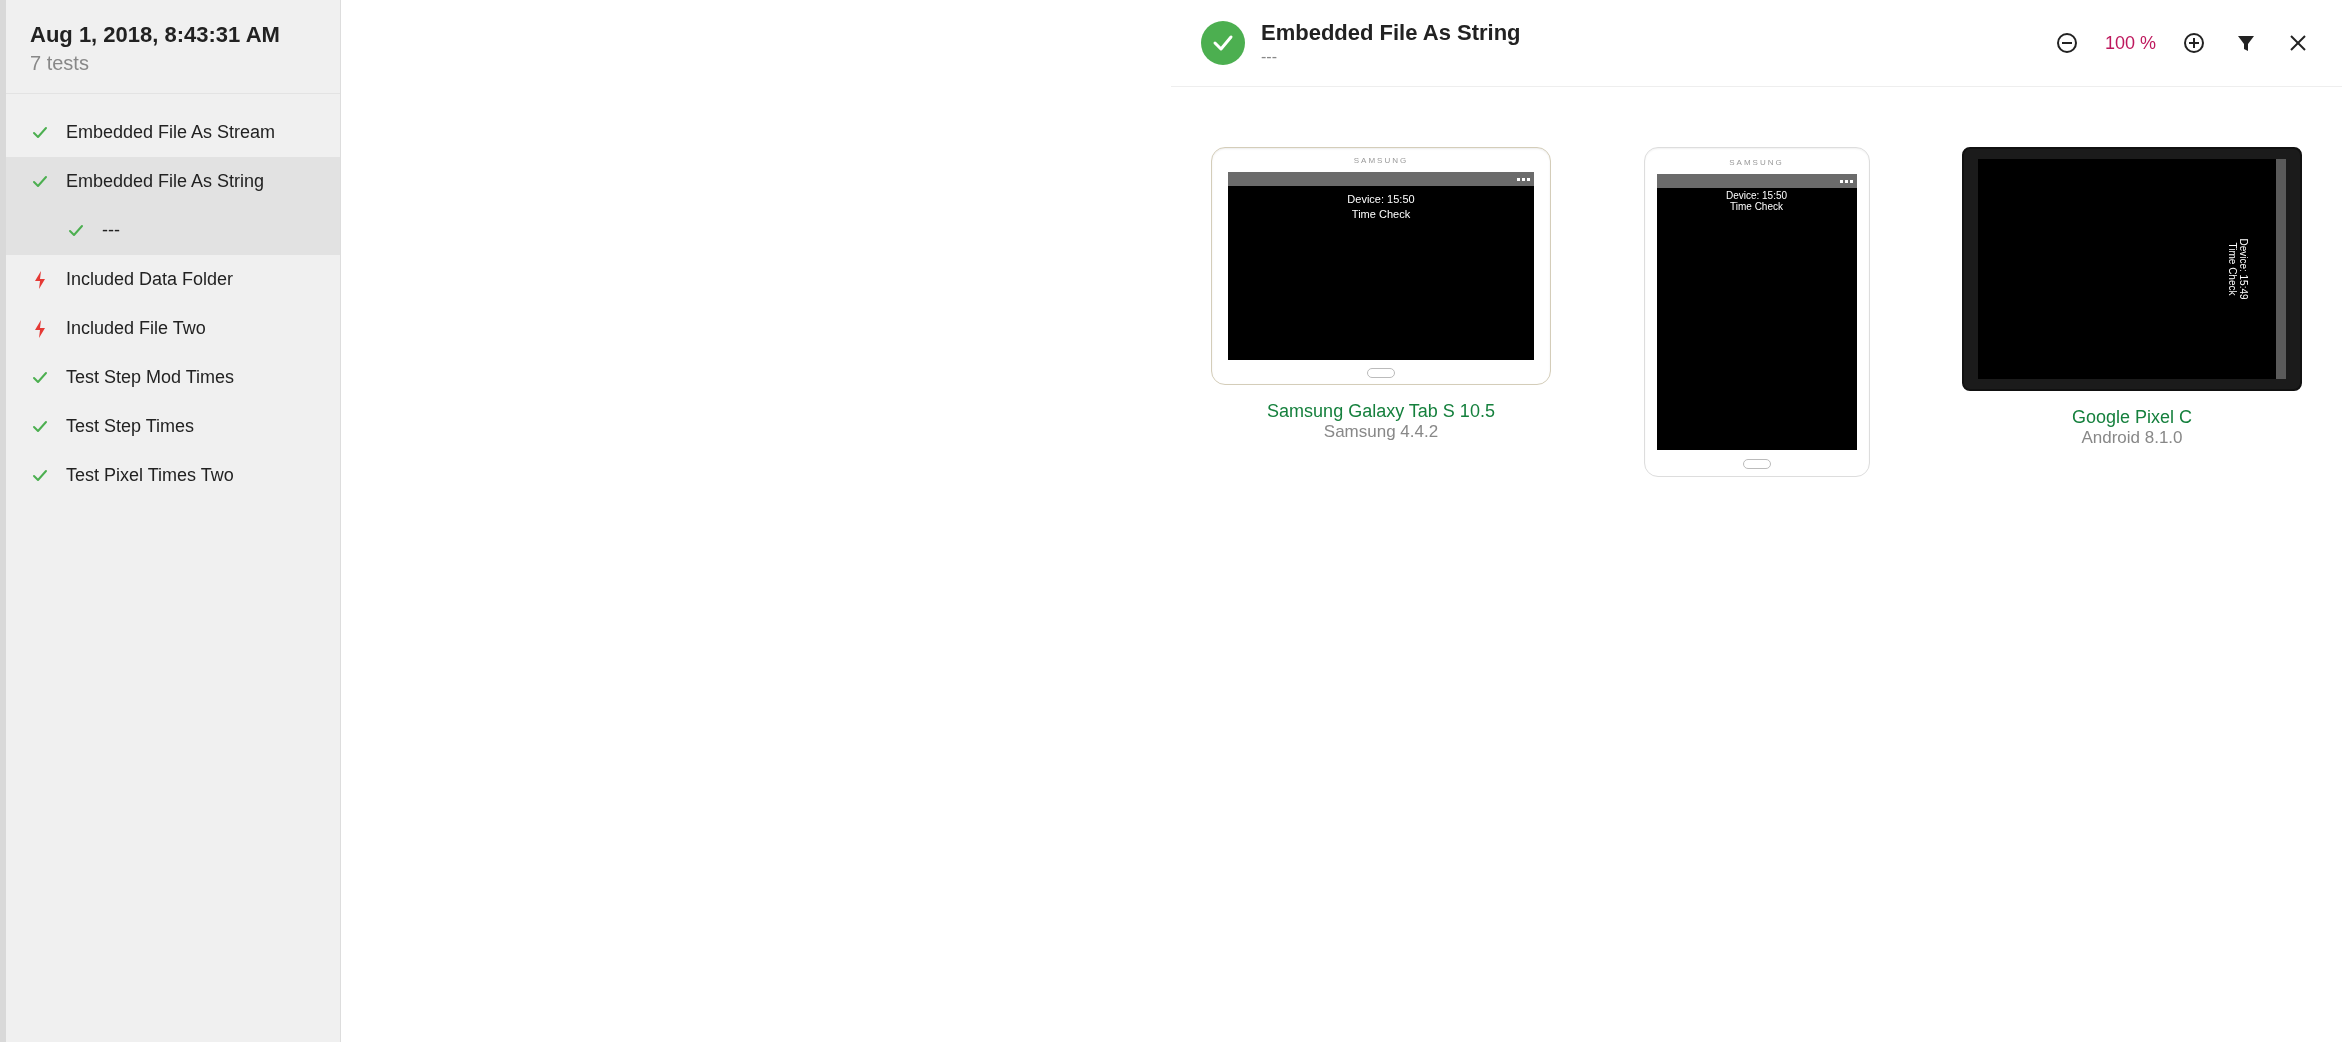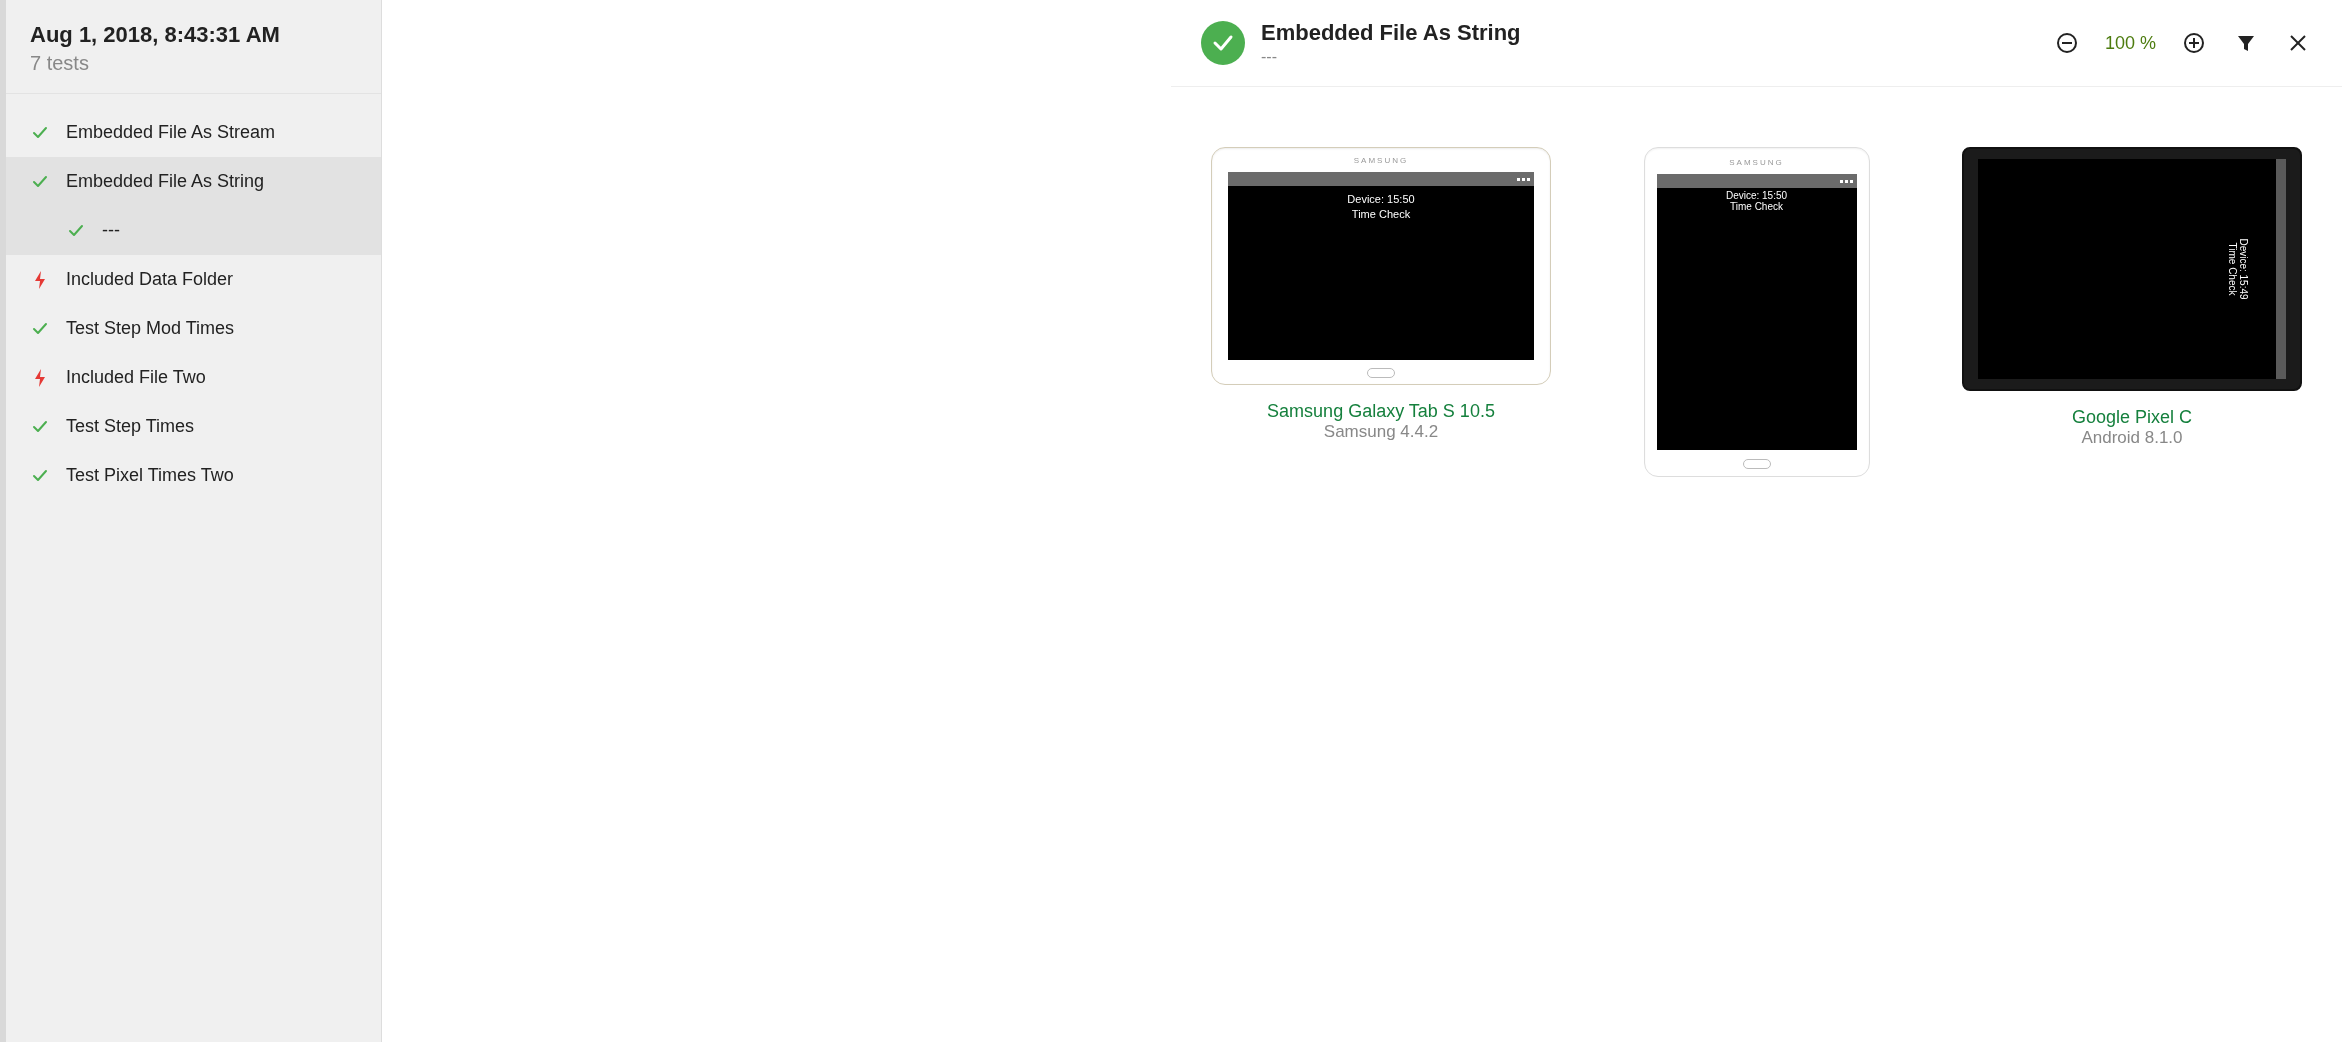--- a/index.html
+++ b/index.html
@@ -1,39 +1,39 @@
 <!DOCTYPE html>
 <html><head>
 <meta charset="utf-8">
 <style>
   * { box-sizing: border-box; margin: 0; padding: 0; }
   html, body { height: 100%; font-family: -apple-system, BlinkMacSystemFont, "Segoe UI", Helvetica, Arial, sans-serif; color:#222; background:#fff; }
   .app { display:flex; height:100%; min-height:694px; }
   
-  .sidebar { width:376px; flex-shrink:0; background:#f0f0f0; border-right:1px solid #ddd; display:flex; flex-direction:column; }
+  .sidebar { width:335px; flex-shrink:0; background:#f0f0f0; border-right:1px solid #ddd; display:flex; flex-direction:column; }
   .sidebar-left-gutter { width:6px; background:#d9d9d9; }
   .sidebar-wrap { display:flex; flex:1; }
   .sidebar-header { padding:22px 24px 18px 24px; border-bottom:1px solid #e3e3e3; }
   .sidebar-date { font-size:22px; font-weight:600; color:#222; }
   .sidebar-subtitle { font-size:20px; color:#888; margin-top:4px; }
   .nav { padding-top:14px; }
   .nav-section-title { display:flex; align-items:center; gap:10px; padding:14px 24px; font-weight:600; font-size:18px; }
   .nav-item { display:flex; align-items:center; gap:16px; padding:14px 24px; font-size:18px; color:#222; cursor:pointer; }
   .nav-item.selected { background:#e2e2e2; }
   .nav-item.sub { background:#e2e2e2; padding-left:60px; }
   .icon-wrap { width:20px; height:20px; display:flex; align-items:center; justify-content:center; flex-shrink:0; }
   
   .main { flex:1; display:flex; flex-direction:column; }
   .topbar { display:flex; align-items:center; padding:20px 30px; border-bottom:1px solid #eee; gap:16px; }
   .status-badge { width:44px; height:44px; border-radius:50%; background:#4CAF50; display:flex; align-items:center; justify-content:center; flex-shrink:0; }
   .topbar-titles { flex:1; }
   .topbar-title { font-size:22px; font-weight:600; }
   .topbar-sub { font-size:16px; color:#888; margin-top:2px; }
   .topbar-controls { display:flex; align-items:center; gap:24px; }
-  .zoom-label { font-size:18px; color:#4d7c0f; }
+  .zoom-label { font-size:18px; color:#be185d; }
   .icon-btn { width:28px; height:28px; display:flex; align-items:center; justify-content:center; cursor:pointer; }
   .content { flex:1; display:flex; gap:40px; padding:60px 40px; align-items:flex-start; justify-content:center; flex-wrap:wrap; }
   .device-card { flex:1; max-width:420px; display:flex; flex-direction:column; align-items:center; gap:16px; }
   .device-frame { position:relative; display:flex; align-items:flex-end; justify-content:center; }
   .device-label { font-size:18px; font-weight:500; color:#15803d; text-align:center; }
   .device-os { font-size:17px; color:#888; text-align:center; }
   
   .tab-landscape { width:340px; height:238px; border-radius:14px; background:#fff; border:1px solid #d4cdb9; box-shadow:0 1px 2px rgba(0,0,0,.08) inset; position:relative; }
   .tab-landscape .bezel-brand { position:absolute; top:8px; left:0; right:0; text-align:center; font-size:8px; letter-spacing:2px; color:#999; }
   .tab-landscape .screen { position:absolute; top:24px; left:16px; right:16px; bottom:24px; background:#000; }
@@ -95,34 +95,34 @@
           <span class="icon-wrap">
             <svg width="16" height="20" viewBox="0 0 16 20">
                 <path d="M9 1 L3 11 H8 L7 19 L13 9 H8 Z" fill="#E53935"></path>
               </svg>
           </span>
           <span>Included Data Folder</span>
         </div>
 
         <div class="nav-item">
           <span class="icon-wrap">
-            <svg width="18" height="18" viewBox="0 0 18 18">
-                <path d="M3 9 L7 13 L15 4" stroke="#4CAF50" stroke-width="2" fill="none" stroke-linecap="round" stroke-linejoin="round"></path>
-              </svg>
-          </span>
-          <span>Test Step Mod Times</span>
-        </div>
-
-        <div class="nav-item">
-          <span class="icon-wrap">
             <svg width="16" height="20" viewBox="0 0 16 20">
                 <path d="M9 1 L3 11 H8 L7 19 L13 9 H8 Z" fill="#E53935"></path>
               </svg>
           </span>
           <span>Included File Two</span>
+        </div>
+
+        <div class="nav-item">
+          <span class="icon-wrap">
+            <svg width="18" height="18" viewBox="0 0 18 18">
+                <path d="M3 9 L7 13 L15 4" stroke="#4CAF50" stroke-width="2" fill="none" stroke-linecap="round" stroke-linejoin="round"></path>
+              </svg>
+          </span>
+          <span>Test Step Mod Times</span>
         </div>
 
         <div class="nav-item">
           <span class="icon-wrap">
             <svg width="18" height="18" viewBox="0 0 18 18">
                 <path d="M3 9 L7 13 L15 4" stroke="#4CAF50" stroke-width="2" fill="none" stroke-linecap="round" stroke-linejoin="round"></path>
               </svg>
           </span>
           <span>Test Step Times</span>
         </div>

